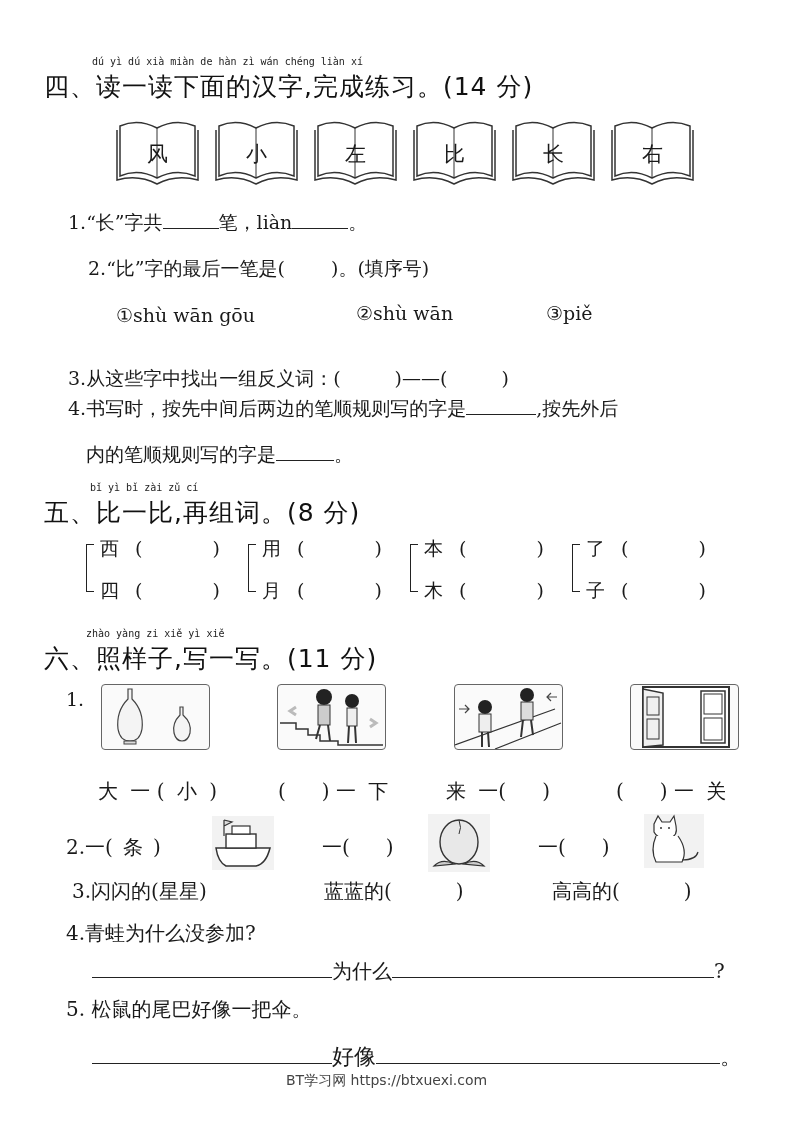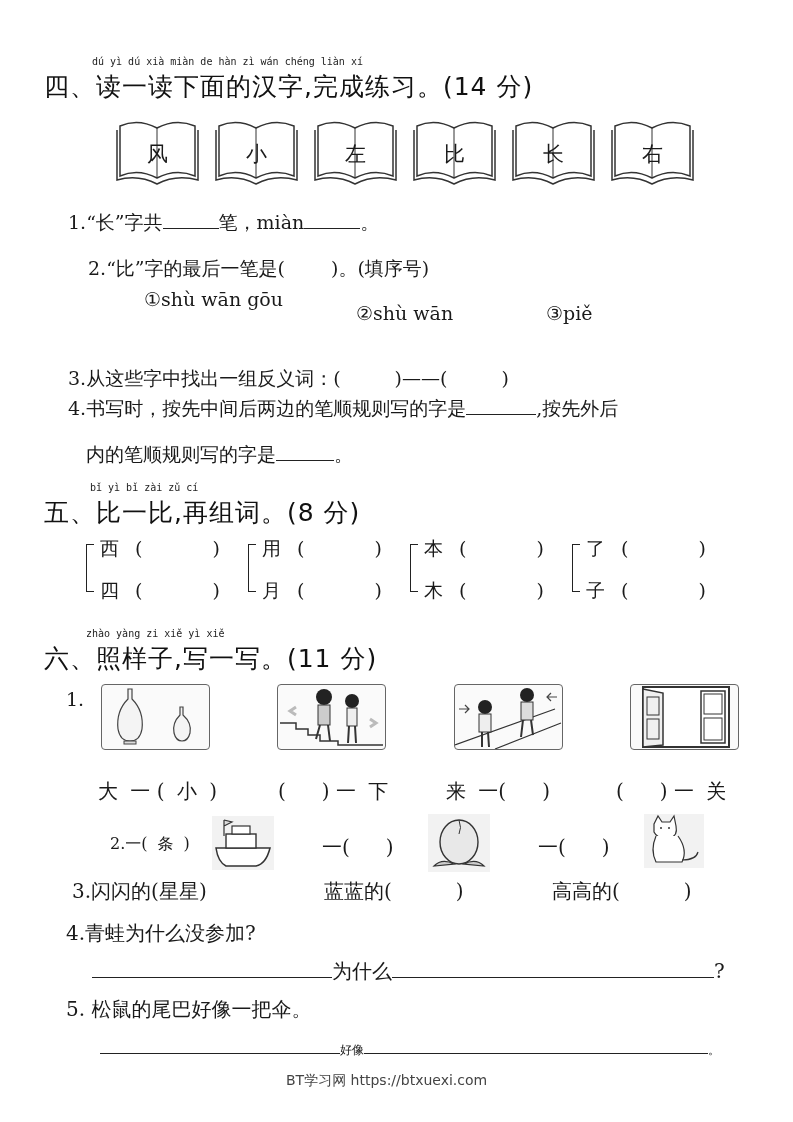--- a/index.html
+++ b/index.html
@@ -72,28 +72,28 @@
     <svg width="83" height="68" viewBox="0 0 83 68">
         <path d="M4 8 Q22 0 41 10 Q60 0 79 8 L79 58 Q60 50 41 60 Q22 50 4 58 Z" fill="#fff" stroke="#333" stroke-width="1.5"></path>
         <path d="M41 10 L41 60" stroke="#333" stroke-width="1"></path>
         <path d="M1 12 L1 62 Q22 56 41 66 Q60 56 82 62 L82 12" fill="none" stroke="#333" stroke-width="1.5"></path>
       </svg>
     <div class="ch">右</div>
   </div>
 </div>
 
 <div class="abs line" style="left:68px; top:210px;">
-  <span>1.“长”字共</span><span class="blank" style="width:56px;"></span><span>笔，miàn</span><span class="blank" style="width:56px;"></span><span>。</span>
+  <span>1.“长”字共</span><span class="blank" style="width:56px;"></span><span>笔，liàn</span><span class="blank" style="width:56px;"></span><span>。</span>
 </div>
 
 <div class="abs line" style="left:68px; top:256px;margin-left:20px;">
   <span>2.“比”字的最后一笔是(</span><span style="display:inline-block; width:46px;"></span><span>)。(填序号)</span>
 </div>
 
-<div class="abs line" style="left:116px; top:288px;margin-left:28px;">①shù wān gōu</div>
+<div class="abs line" style="left:116px; top:304px;">①shù wān gōu</div>
 <div class="abs line" style="left:356px; top:302px;">②shù wān</div>
 <div class="abs line" style="left:546px; top:302px;">③piě</div>
 
 <div class="abs line" style="left:68px; top:346px;margin-top:20px;">
   <span>3.从这些字中找出一组反义词：(</span><span style="display:inline-block; width:54px;"></span><span>)——(</span><span style="display:inline-block; width:54px;"></span><span>)</span>
 </div>
 
 <div class="abs line" style="left:68px; top:396px;">
   <span>4.书写时，按先中间后两边的笔顺规则写的字是</span><span class="blank" style="width:70px;"></span><span>,按先外后</span>
 </div>
@@ -193,21 +193,21 @@
 <div class="abs line" style="left:446px; top:778px; font-size:20px;">
   <span>来</span>
   <span style="margin-left:6px;">一</span><span>(</span><span style="display:inline-block; width:36px;"></span><span>)</span>
 </div>
 <div class="abs line" style="left:616px; top:778px; font-size:20px;">
   <span>(</span><span style="display:inline-block; width:36px;"></span><span>)</span>
   <span>一</span>
   <span style="margin-left:6px;">关</span>
 </div>
 
-<div class="abs line" style="left:66px; top:834px; font-size:16px;margin-left:44px;">
+<div class="abs line" style="left:66px; top:834px; font-size:20px;">
   <span>2.</span><span>一(</span><span style="margin:0 10px;">条</span><span>)</span>
 </div>
 <div class="small-pic" style="left:212px; top:816px; width:62px; height:54px;">
   <svg width="62" height="54" viewBox="0 0 62 54">
     <path d="M4 32 L58 32 Q54 48 44 50 L14 50 Q6 46 4 32 Z" fill="#fff" stroke="#333" stroke-width="1.5"></path>
     <rect x="14" y="18" width="30" height="14" fill="#fff" stroke="#333" stroke-width="1.4"></rect>
     <rect x="20" y="10" width="18" height="8" fill="#fff" stroke="#333" stroke-width="1.2"></rect>
     <path d="M12 4 L12 20 M12 4 L20 6 L12 10" stroke="#333" fill="#ddd" stroke-width="1.2"></path>
   </svg>
 </div>
@@ -243,17 +243,17 @@
 <div class="abs line" style="left:552px; top:878px; font-size:20px;">
   <span>高高的(</span><span style="display:inline-block; width:64px;"></span><span>)</span>
 </div>
 
 <div class="abs line" style="left:66px; top:920px; font-size:20px;">4.青蛙为什么没参加?</div>
 <div class="abs line" style="left:92px; top:958px; font-size:20px;">
   <span class="blank" style="width:240px;"></span><span>为什么</span><span class="blank" style="width:322px;"></span><span>?</span>
 </div>
 
 <div class="abs line" style="left:66px; top:996px; font-size:20px;">5. 松鼠的尾巴好像一把伞。</div>
-<div class="abs line" style="left:100px; top:1042px; font-size:12px;">
+<div class="abs line" style="left:92px; top:1042px; font-size:22px;">
   <span class="blank" style="width:240px;"></span><span>好像</span><span class="blank" style="width:344px;"></span><span>。</span>
 </div>
 
 <div class="abs footer" style="left:286px; top:1072px;">BT学习网 https://btxuexi.com</div>
 
 </body></html>

